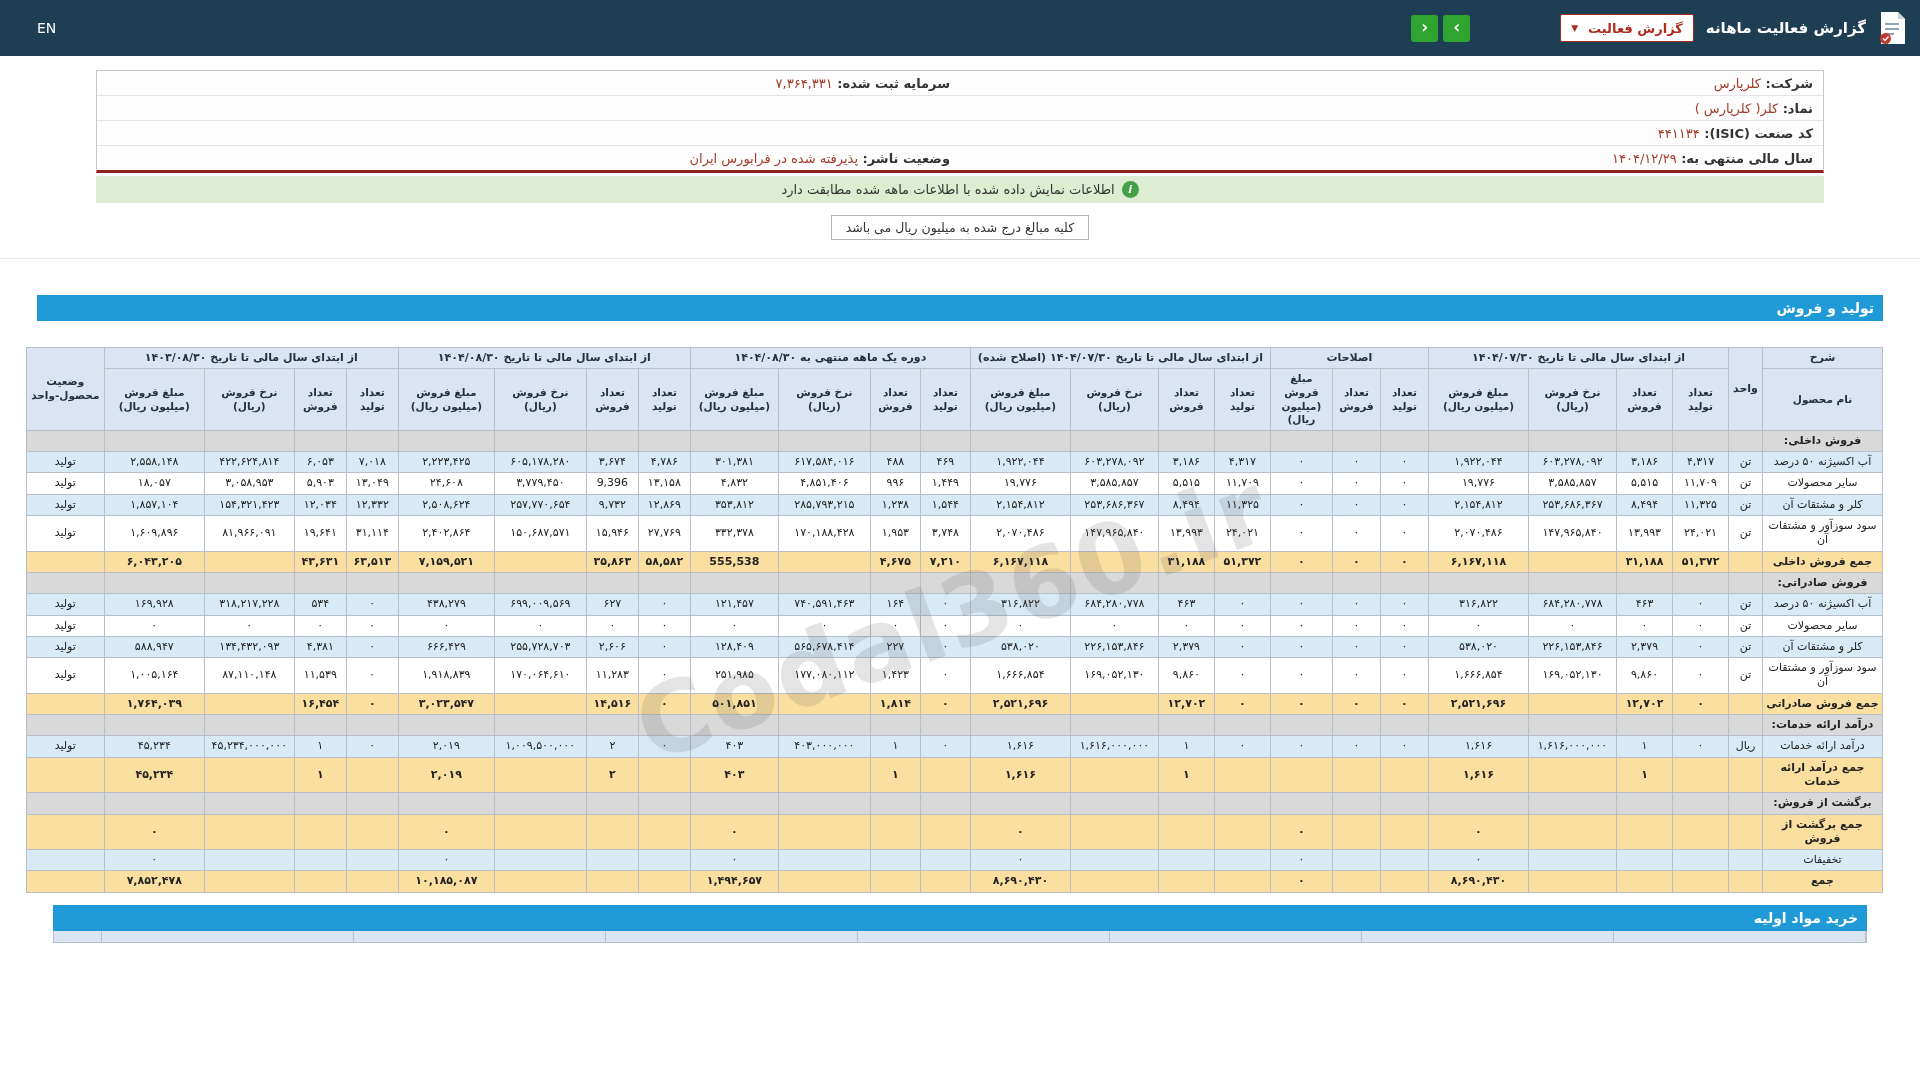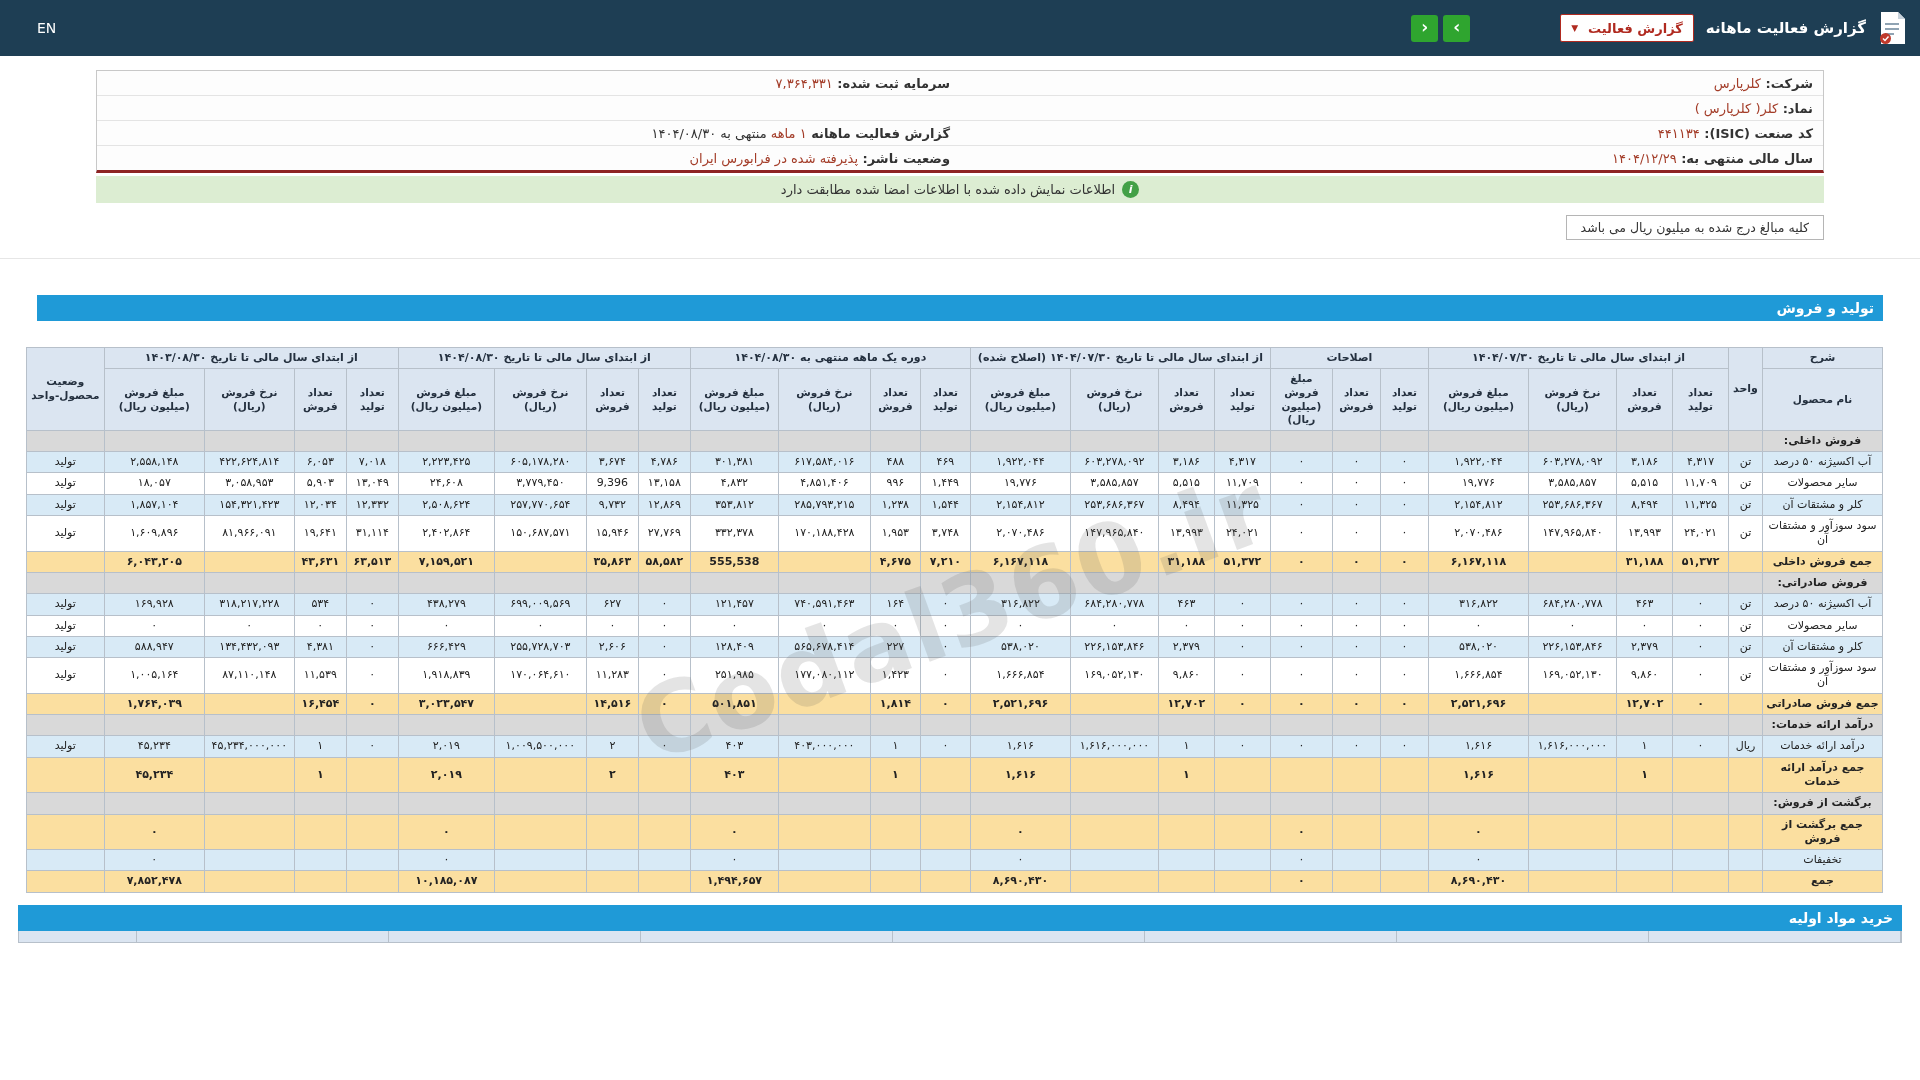--- a/index.html
+++ b/index.html
@@ -25,21 +25,21 @@
   .info-row{display:flex;border-bottom:1px solid #e4e4e4;min-height:24px;align-items:center;}
   .info-row:last-child{border-bottom:none;}
   .info-cell{width:50%;padding:2px 10px;white-space:nowrap;overflow:hidden;}
   .seg.red{color:#a33c28;}
   .seg.b{font-weight:bold;}
   
   .banner{margin:3px 96px 0;background:#dcedd2;height:27px;display:flex;align-items:center;justify-content:center;gap:7px;font-size:13px;color:#333;}
   .info-icon{width:17px;height:17px;border-radius:50%;background:#43a047;color:#fff;font-size:11px;font-weight:bold;
     display:flex;align-items:center;justify-content:center;font-style:italic;flex:0 0 auto;}
   
-  .note-wrap{margin:12px 96px 0;display:flex;justify-content:flex-start;}
+  .note-wrap{margin:12px 96px 0;display:flex;justify-content:center;}
   .note-box{border:1px solid #b5b5b5;padding:4px 14px;font-size:12.5px;color:#333;background:#fff;}
   .divider{border:none;border-top:1px solid #e6e6e6;margin:18px 0 0;}
   
   .section-wrap{margin:36px 37px 0;}
   .blue-bar{background:#1f9ad7;color:#fff;font-size:14px;font-weight:bold;height:26px;display:flex;align-items:center;padding:0 9px;}
   .sub-note{height:26px;display:flex;align-items:center;padding:0 9px;font-size:13px;font-weight:bold;color:#222;
     border:1px solid #dcdcdc;border-top:none;background:#fff;}
   
   .table-wrap{position:relative;margin:26px 37px 0;}
   table.main{width:100%;border-collapse:collapse;table-layout:fixed;font-size:11px;color:#222;}
@@ -48,21 +48,21 @@
   table.main thead th.grp{font-size:11px;}
   table.main thead th.sub{font-size:10.5px;font-weight:bold;}
   td.lbl{text-align:right;padding-right:5px;}
   tr.sec td{background:#d9d9d9;font-weight:bold;}
   tr.rblue td{background:#d8eaf6;}
   tr.rwhite td{background:#fff;}
   tr.total td{background:#fbdfa0;font-weight:bold;}
   td.ylw{background:#fdecc0;}
   td.num{white-space:nowrap;}
   
-  .bottom-wrap{margin:12px 18px 0;border-radius:10px;}
+  .bottom-wrap{margin:12px 53px 0;border-radius:10px;}
   .sliver{height:11px;border:1px solid #b7c0ca;border-top:none;background:#dbe5f1;
     background-image:repeating-linear-gradient(to left,#b7c0ca 0 1px,transparent 1px 252px);}
   
   .watermark{position:absolute;left:620px;top:560px;transform:rotate(-20deg);font-size:98px;font-weight:bold;
     color:rgba(90,90,90,0.16);letter-spacing:3px;pointer-events:none;z-index:5;direction:ltr;white-space:nowrap;
     font-family:"DejaVu Sans",sans-serif;}
 </style>
 </head>
 <body>
 
@@ -93,31 +93,30 @@
 <div class="info-panel">
     <div class="info-row">
       <div class="info-cell"><span class="seg b">شرکت: </span><span class="seg red">کلرپارس</span></div>
       <div class="info-cell"><span class="seg b">سرمایه ثبت شده: </span><span class="seg red">۷,۳۶۴,۳۳۱</span></div>
     </div>
     <div class="info-row">
       <div class="info-cell"><span class="seg b">نماد: </span><span class="seg red">کلر( کلرپارس )</span></div>
     </div>
     <div class="info-row">
       <div class="info-cell"><span class="seg b">کد صنعت (ISIC): </span><span class="seg red">۴۴۱۱۳۴</span></div>
-      <div class="info-cell"><span class="seg b">گزارش فعالیت ماهانه </span><span class="seg red">۱ ماهه</span><span class="seg"> منتهی به ۱۴۰۴/۰۸/۳۰</span></div>
     </div>
     <div class="info-row">
       <div class="info-cell"><span class="seg b">سال مالی منتهی به: </span><span class="seg red">۱۴۰۴/۱۲/۲۹</span></div>
       <div class="info-cell"><span class="seg b">وضعیت ناشر: </span><span class="seg red">پذیرفته شده در فرابورس ایران</span></div>
     </div>
   </div>
 
 <div class="banner">
   <span class="info-icon">i</span>
-  <span>اطلاعات نمایش داده شده با اطلاعات امضا شده مطابقت دارد</span>
+  <span>اطلاعات نمایش داده شده با اطلاعات ماهه شده مطابقت دارد</span>
 </div>
 
 <div class="note-wrap">
   <div class="note-box">کلیه مبالغ درج شده به میلیون ریال می باشد</div>
 </div>
 
 <hr class="divider">
 
 <div class="section-wrap">
   <div class="blue-bar">تولید و فروش</div>

